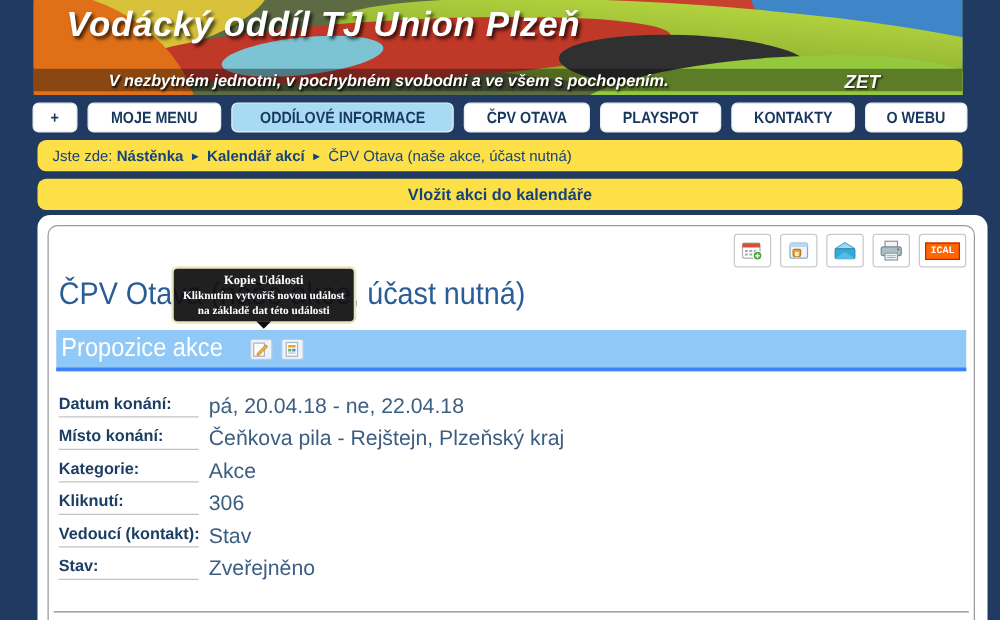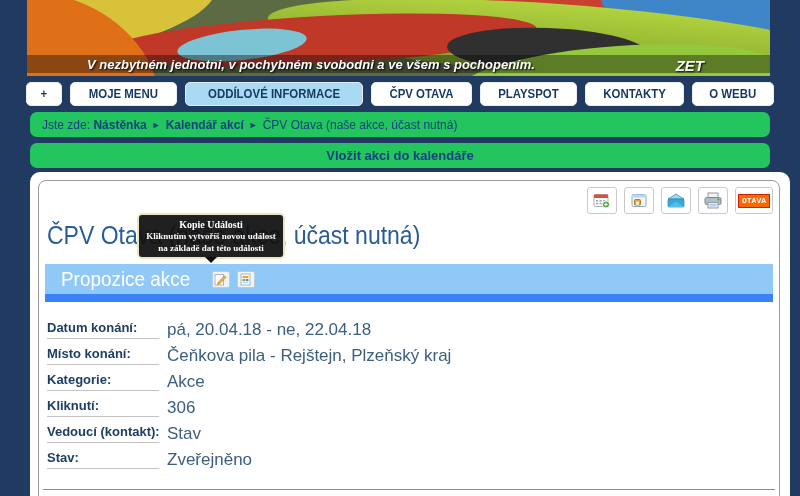--- a/index.html
+++ b/index.html
@@ -41,21 +41,21 @@
   .nav{position:absolute;top:82px;left:0;width:800px;display:flex;justify-content:center;gap:8px;}
   .nav-btn{
     background:#fff;color:#17375e;border:1px solid #e8eef4;border-radius:5px;
     padding:3px 13px;font-size:13px;font-weight:bold;line-height:16px;cursor:pointer;
     font-family:"Liberation Sans", sans-serif; white-space:nowrap;
   }
   .nav-btn span{display:inline-block;transform:scaleX(.88);transform-origin:center;}
   .nav-btn.active{background:#a8daf4;}
   
   .bar{
-    position:absolute;left:30px;width:740px;height:25px;background:#22c55e;border-radius:7px;
+    position:absolute;left:30px;width:740px;height:25px;background:#fde047;border-radius:7px;
     font-size:12px;color:#15427c;display:flex;align-items:center;box-sizing:border-box;
   }
   .breadcrumb{top:112px;padding:0 12px;}
   .breadcrumb b{font-weight:bold;}
   .breadcrumb .sep{margin:0 5px;font-size:9px;color:#15427c;}
   .insert-bar{top:143px;justify-content:center;font-weight:bold;font-size:13px;cursor:pointer;}
   
   .main{
     position:absolute;top:172px;left:30px;width:760px;height:324px;background:#fff;
     border-radius:10px 10px 0 0;overflow:hidden;
@@ -88,22 +88,22 @@
     color:#fff;text-align:center;padding:4px 4px 3px;box-sizing:border-box;font-family:Liberation Serif, serif;
   }
   .tooltip .tt-title{font-size:10px;font-weight:bold;margin-bottom:1px;}
   .tooltip .tt-body{font-size:9px;font-weight:bold;line-height:1.3;}
   .tooltip .arrow{
     position:absolute;left:50%;bottom:-12px;margin-left:-6px;
     border:6px solid transparent;border-top-color:#0f0f0f;width:0;height:0;
   }
   
   .section-bar{
-    margin-top:14px;height:30px;background:#90c8f8;border-bottom:8px solid #3b82f6;
-    display:flex;align-items:center;padding-left:16px;
+    margin-top:14px;height:30px;background:#90c8f8;border-bottom:3px solid #3b82f6;
+    display:flex;align-items:center;padding-left:4px;
   }
   .section-title{color:#fff;font-size:21px;display:inline-block;transform:scaleX(.9);transform-origin:left;}
   .mini-btn{
     width:18px;height:17px;margin-left:7px;background:#eef4fa;border:1px solid #b8cde0;
     border-radius:2px;display:flex;align-items:center;justify-content:center;cursor:pointer;padding:0;
   }
   
   .fields{margin:18px 0 0 2px;}
   .frow{position:relative;height:26px;display:flex;align-items:flex-start;}
   .frow dt{
@@ -123,20 +123,21 @@
 <div class="banner">
   <div class="shape k1"></div>
   <div class="shape k9"></div>
   <div class="shape k5"></div>
   <div class="shape k2"></div>
   <div class="shape k3"></div>
   <div class="shape k4"></div>
   <div class="shape k6"></div>
   <div class="shape k7"></div>
   <div class="shape k8"></div>
+  <div class="banner-title">Vodácký oddíl TJ Union Plzeň</div>
   <div class="tagline-strip">
     <span class="tagline">V nezbytném jednotni, v pochybném svobodni a ve všem s pochopením.</span>
   </div>
   <span class="brand">ZET</span>
 </div>
 
 <div class="nav">
   <button class="nav-btn"><span>+</span></button>
   <button class="nav-btn"><span>MOJE MENU</span></button>
   <button class="nav-btn active"><span>ODDÍLOVÉ INFORMACE</span></button>
@@ -202,21 +203,21 @@
           <svg width="20" height="17" viewBox="0 0 20 17">
             <rect x="5" y="1" width="10" height="5" fill="#f2f2f2" stroke="#9a9a9a"></rect>
             <rect x="2" y="5.5" width="16" height="7" rx="1.5" fill="#aebec8" stroke="#7a8a94"></rect>
             <circle cx="15.5" cy="7.5" r="0.9" fill="#3a9a3a"></circle>
             <rect x="5" y="10.5" width="10" height="5.5" fill="#e8f4fc" stroke="#9a9a9a"></rect>
             <path d="M6.5 12.5h7M6.5 14h7" stroke="#8fb8d8" stroke-width="0.8"></path>
           </svg>
         </span>
       </button>
       <button class="tool-btn wide">
-        <span class="ical-badge">OTAVA</span>
+        <span class="ical-badge">ICAL</span>
       </button>
     </div>
 
     <h1 class="event-title"><span>ČPV Otava (naše akce, účast nutná)</span></h1>
 
     <div class="tooltip">
       <div class="tt-title">Kopie Události</div>
       <div class="tt-body">Kliknutím vytvoříš novou událost na základě dat této události</div>
       <div class="arrow"></div>
     </div>

